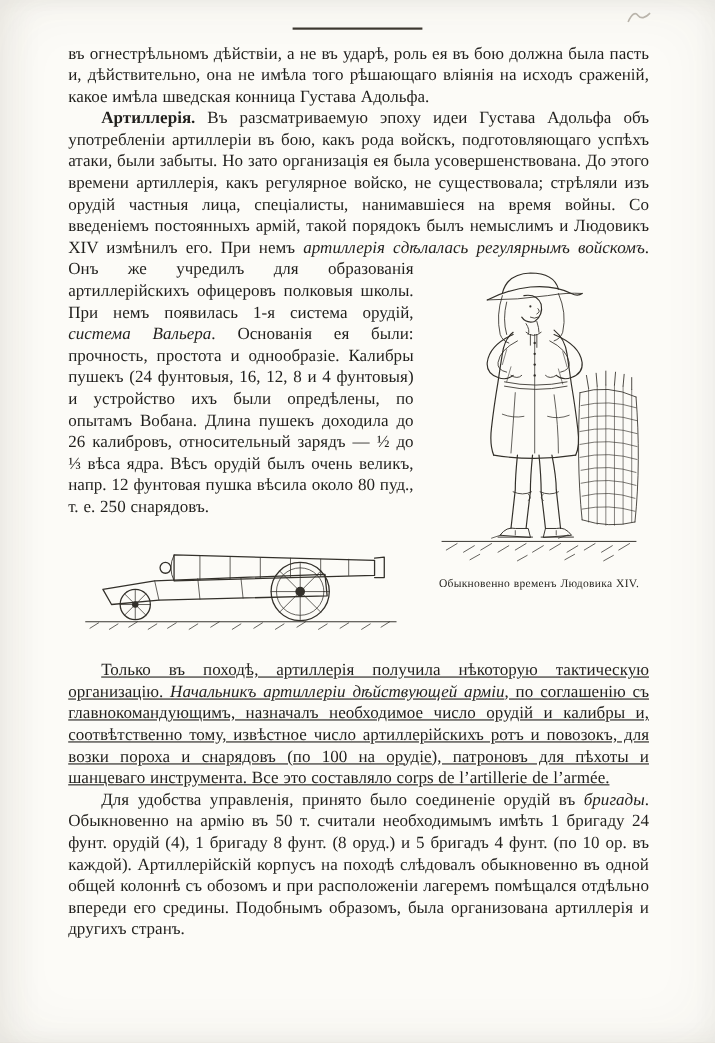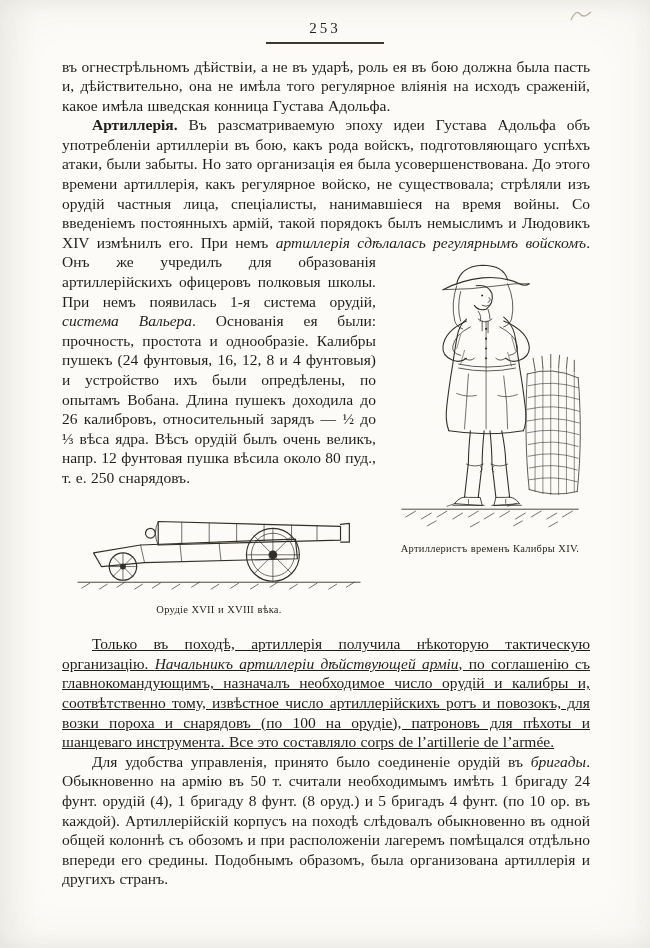--- a/index.html
+++ b/index.html
@@ -59,27 +59,26 @@
 </head>
 <body>
 
 <div class="page">
 
   <svg class="corner-mark" width="26" height="18" viewBox="0 0 26 18">
     <path d="M3 14 Q8 3 12 8 T23 6" stroke="#aaa49a" fill="none" stroke-width="1.5"></path>
   </svg>
 
   <div class="header">
-    <div class="page-number">253</div>
     <div class="page-rule"></div>
   </div>
 
   <div class="text-block">
 
-    <p class="para no-indent"><span>въ огнестрѣльномъ дѣйствіи, а не въ ударѣ, роль ея въ бою должна была пасть и, дѣйствительно, она не имѣла того регулярное вліянія на исходъ сраженій, какое имѣла шведская конница Густава Адольфа.</span></p>
+    <p class="para no-indent"><span>въ огнестрѣльномъ дѣйствіи, а не въ ударѣ, роль ея въ бою должна была пасть и, дѣйствительно, она не имѣла того рѣшающаго вліянія на исходъ сраженій, какое имѣла шведская конница Густава Адольфа.</span></p>
 
     <p class="para"><b class="lead">Артиллерія.</b><span> Въ разсматриваемую эпоху идеи Густава Адольфа объ употребленіи артиллеріи въ бою, какъ рода войскъ, подготовляющаго успѣхъ атаки, были забыты. Но зато организація ея была усовершенствована. До этого времени артиллерія, какъ регулярное войско, не существовала; стрѣляли изъ орудій частныя лица, спеціалисты, нанимавшіеся на время войны. Со введеніемъ постоянныхъ армій, такой порядокъ былъ немыслимъ и Людовикъ XIV измѣнилъ его. При немъ </span><i>артиллерія сдѣлалась регулярнымъ войскомъ</i><span>. Онъ же учредилъ для </span><span class="fig-right">
           <svg width="196" height="282" viewBox="0 0 200 285">
         <g stroke="#33302a" fill="none" stroke-width="1.1" stroke-linecap="round" stroke-linejoin="round">
           <g stroke-width="0.7">
             <path d="M10 258 H190" stroke-width="0.9"></path>
             <path d="M14 266 l10 -6 M30 268 l10 -6 M46 266 l10 -6 M62 268 l10 -6 M78 266 l10 -6 M94 268 l10 -6 M110 266 l10 -6 M126 268 l10 -6 M142 266 l10 -6 M158 268 l10 -6 M174 266 l10 -6"></path>
             <path d="M36 275 l9 -5 M80 276 l9 -5 M124 275 l9 -5 M160 276 l9 -5"></path>
             <path d="M56 255 l9 -3 M118 255 l9 -3"></path>
           </g>
@@ -124,21 +123,21 @@
             <path d="M112 178 Q116 198 116 210 Q118 228 120 246"></path>
             <path d="M100 178 Q102 198 102 212 Q104 228 106 246"></path>
             <path d="M76 212 Q85 216 93 212 M101 212 Q110 216 118 212" stroke-width="0.8"></path>
             <path d="M90 214 q4 4 0 6 M104 214 q-4 4 0 6" stroke-width="0.7"></path>
             <path d="M64 252 Q70 244 78 246 L90 246 L92 254 Z M62 254 H94" stroke-width="0.9"></path>
             <path d="M130 252 Q124 244 116 246 L106 246 L104 254 Z M102 254 H132" stroke-width="0.9"></path>
             <path d="M78 248 v4 M116 248 v4" stroke-width="0.7"></path>
           </g>
         </g>
       </svg>
-          <span class="caption">Артиллеристъ временъ Калибры XIV.</span>
+          <span class="caption">Обыкновенно временъ Людовика XIV.</span>
         </span><span>образованія артиллерійскихъ офицеровъ полковыя школы. При немъ появилась 1-я система орудій, </span><i>система Вальера</i><span>. Основанія ея были: прочность, простота и однообразіе. Калибры пушекъ (24 фунтовыя, 16, 12, 8 и 4 фунтовыя) и устройство ихъ были опредѣлены, по опытамъ Вобана. Длина пушекъ доходила до 26 калибровъ, относительный зарядъ — ½ до ⅓ вѣса ядра. Вѣсъ орудій былъ очень великъ, напр. 12 фунтовая пушка вѣсила около 80 пуд., т. е. 250 снарядовъ.</span></p>
 
     <div class="fig-cannon">
       <svg width="296" height="98" viewBox="0 0 300 100">
         <g stroke="#33302a" fill="none" stroke-width="1.2" stroke-linecap="round" stroke-linejoin="round">
           <g stroke-width="0.7">
             <path d="M6 88 H294" stroke-width="0.9"></path>
             <path d="M10 94 l8 -5 M28 95 l8 -5 M46 93 l8 -5 M64 95 l8 -5 M82 94 l8 -5 M102 95 l8 -5 M122 93 l8 -5 M142 95 l8 -5 M162 94 l8 -5 M182 95 l8 -5 M202 93 l8 -5 M222 95 l8 -5 M242 94 l8 -5 M262 95 l8 -5 M280 93 l8 -5"></path>
           </g>
           <g>
@@ -158,21 +157,20 @@
           </g>
           <g>
             <path d="M88 26 L274 31 L274 45 L88 50 Z"></path>
             <path d="M112 27 V49 M140 28 V48 M168 29 V47 M196 29 V46 M224 30 V46 M250 30 V45" stroke-width="0.7"></path>
             <path d="M274 29 L283 28 L283 47 L274 47"></path>
             <circle cx="80" cy="38" r="5"></circle>
             <path d="M88 26 Q82 38 88 50" stroke-width="0.8"></path>
           </g>
         </g>
       </svg>
-      <div class="caption">Орудіе XVII и XVIII вѣка.</div>
     </div>
 
     <p class="para after-figs"><span>Только въ походѣ, артиллерія получила нѣкоторую тактическую организацію. </span><i>Начальникъ артиллеріи дѣйствующей арміи</i><span>, по соглашенію съ главнокомандующимъ, назначалъ необходимое число орудій и калибры и, соотвѣтственно тому, извѣстное число артиллерійскихъ ротъ и повозокъ, для возки пороха и снарядовъ (по 100 на орудіе), патроновъ для пѣхоты и шанцеваго инструмента. Все это составляло corps de l’artillerie de l’armée.</span></p>
 
     <p class="para"><span>Для удобства управленія, принято было соединеніе орудій въ </span><i>бригады</i><span>. Обыкновенно на армію въ 50 т. считали необходимымъ имѣть 1 бригаду 24 фунт. орудій (4), 1 бригаду 8 фунт. (8 оруд.) и 5 бригадъ 4 фунт. (по 10 ор. въ каждой). Артиллерійскій корпусъ на походѣ слѣдовалъ обыкновенно въ одной общей колоннѣ съ обозомъ и при расположеніи лагеремъ помѣщался отдѣльно впереди его средины. Подобнымъ образомъ, была организована артиллерія и другихъ странъ.</span></p>
 
   </div>
 </div>
 
 </body></html>

